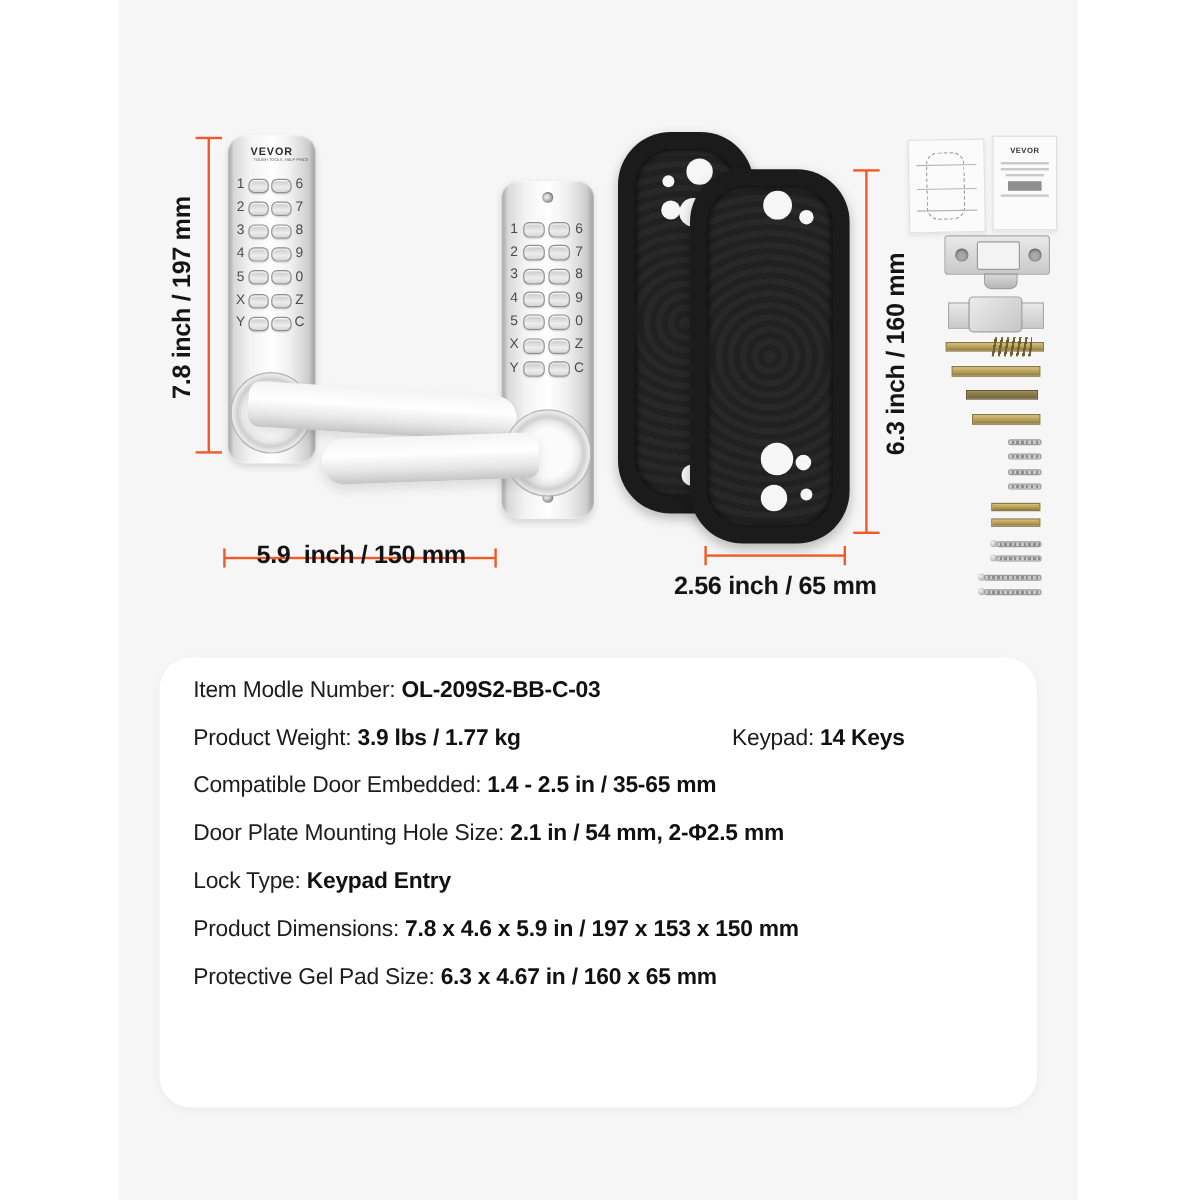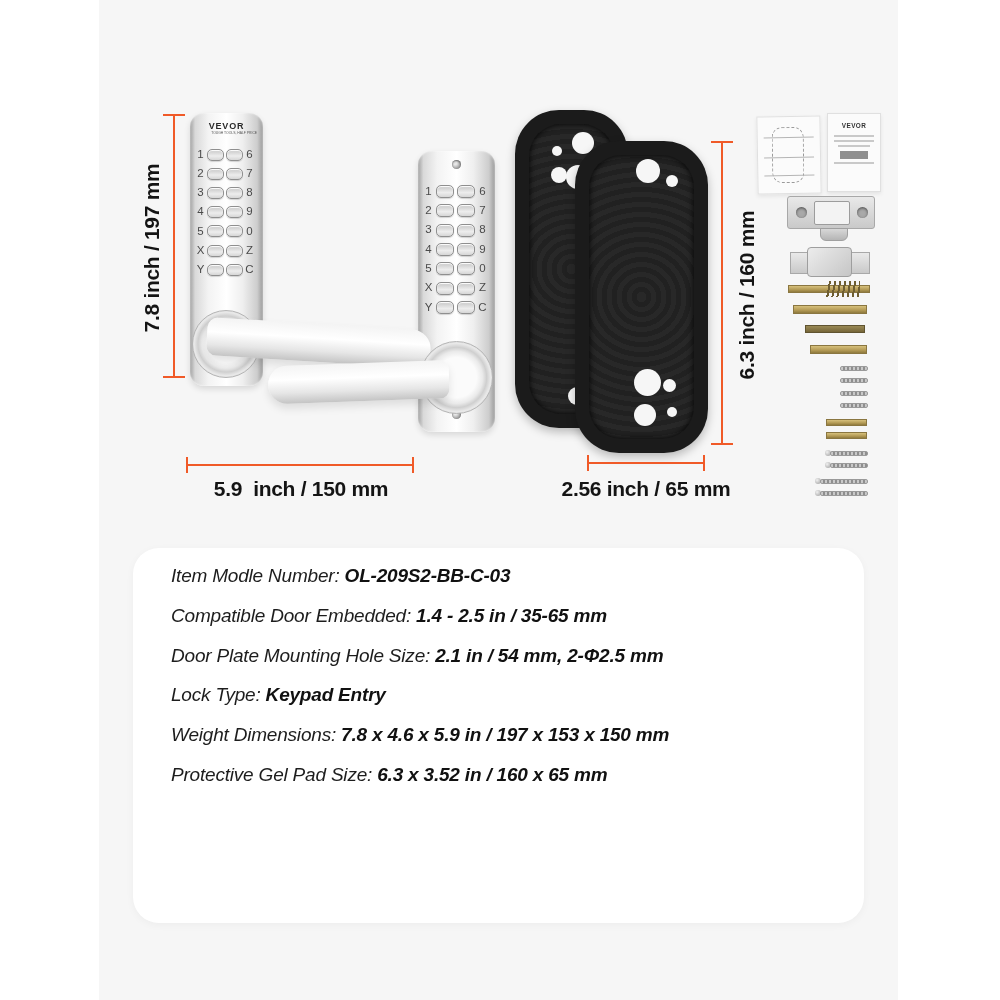--- a/index.html
+++ b/index.html
@@ -109,21 +109,21 @@
   .thread{background:repeating-linear-gradient(90deg,#c9c9c9 0 2px,#8e8e8e 2px 4px);
     border:1px solid #9a9a9a;box-sizing:border-box;border-radius:2px;}
   .spring{background:repeating-linear-gradient(100deg,transparent 0 3px,#6e5e32 3px 5px);}
   .screw-head{width:6px;height:6px;border-radius:50%;
     background:radial-gradient(circle at 35% 35%,#f0f0f0,#9c9c9c);}
 
   
   #spec-panel{left:133px;top:548px;width:731px;height:375px;background:#ffffff;
     border-radius:26px;box-shadow:0 2px 8px rgba(0,0,0,.04);padding-top:8px;box-sizing:border-box;}
   .spec-row{position:relative;height:39.8px;display:flex;align-items:center;padding-left:28px;}
-  .spec{margin:10px;font-size:19px;letter-spacing:-0.2px;color:#1d1d1d;white-space:pre;font-style:italic;}
+  .spec{margin:0;font-size:19px;letter-spacing:-0.2px;color:#1d1d1d;white-space:pre;}
   .spec b{font-weight:bold;color:#111;}
   .spec.col2{position:absolute;left:477px;top:50%;transform:translateY(-50%);}
 </style>
 </head>
 <body>
 
 <div id="canvas" class="abs"></div>
 
 <div id="lock1-body" class="abs lock-body"></div>
 <div class="abs brand-logo">VEVOR</div>
@@ -298,44 +298,48 @@
 <div class="abs thread" style="left:820px;top:491px;width:48px;height:5px;"></div>
 
 <div class="abs dim-cap-h" style="left:163px;top:114px;"></div>
 <div class="abs dim-line-v" style="left:173px;top:115px;height:262px;"></div>
 <div class="abs dim-cap-h" style="left:163px;top:376px;"></div>
 <div class="abs dim-label dim-label-v" style="left:42px;top:236px;">7.8 inch / 197 mm</div>
 
 <div class="abs dim-cap-v" style="left:186px;top:457px;"></div>
 <div class="abs dim-line-h" style="left:187px;top:464px;width:226px;"></div>
 <div class="abs dim-cap-v" style="left:412px;top:457px;"></div>
-<div class="abs dim-label" style="left:191px;top:477px;width:220px;">5.9  inch / 150 mm</div>
+<div class="abs dim-label" style="left:191px;top:451px;width:220px;">5.9  inch / 150 mm</div>
 
 <div class="abs dim-cap-h" style="left:711px;top:141px;"></div>
 <div class="abs dim-line-v" style="left:721px;top:142px;height:302px;"></div>
 <div class="abs dim-cap-h" style="left:711px;top:443px;"></div>
 <div class="abs dim-label dim-label-v" style="left:637px;top:283px;">6.3 inch / 160 mm</div>
 
 <div class="abs dim-cap-v" style="left:587px;top:455px;"></div>
 <div class="abs dim-line-h" style="left:588px;top:462px;width:116px;"></div>
 <div class="abs dim-cap-v" style="left:703px;top:455px;"></div>
 <div class="abs dim-label" style="left:536px;top:477px;width:220px;">2.56 inch / 65 mm</div>
 
 <div id="spec-panel" class="abs">
   <div class="spec-row">
     <p class="spec"><span class="lab">Item Modle Number: </span><b>OL-209S2-BB-C-03</b></p>
   </div>
   <div class="spec-row">
+    <p class="spec"><span class="lab">Product Weight: </span><b>3.9 lbs / 1.77 kg</b></p>
+    <p class="spec col2"><span class="lab">Keypad: </span><b>14 Keys</b></p>
+  </div>
+  <div class="spec-row">
     <p class="spec"><span class="lab">Compatible Door Embedded: </span><b>1.4 - 2.5 in / 35-65 mm</b></p>
   </div>
   <div class="spec-row">
     <p class="spec"><span class="lab">Door Plate Mounting Hole Size: </span><b>2.1 in / 54 mm, 2-Φ2.5 mm</b></p>
   </div>
   <div class="spec-row">
     <p class="spec"><span class="lab">Lock Type: </span><b>Keypad Entry</b></p>
   </div>
   <div class="spec-row">
-    <p class="spec"><span class="lab">Weight Dimensions: </span><b>7.8 x 4.6 x 5.9 in / 197 x 153 x 150 mm</b></p>
-  </div>
-  <div class="spec-row">
-    <p class="spec"><span class="lab">Protective Gel Pad Size: </span><b>6.3 x 3.52 in / 160 x 65 mm</b></p>
+    <p class="spec"><span class="lab">Product Dimensions: </span><b>7.8 x 4.6 x 5.9 in / 197 x 153 x 150 mm</b></p>
+  </div>
+  <div class="spec-row">
+    <p class="spec"><span class="lab">Protective Gel Pad Size: </span><b>6.3 x 4.67 in / 160 x 65 mm</b></p>
   </div>
 </div>
 
 </body></html>

